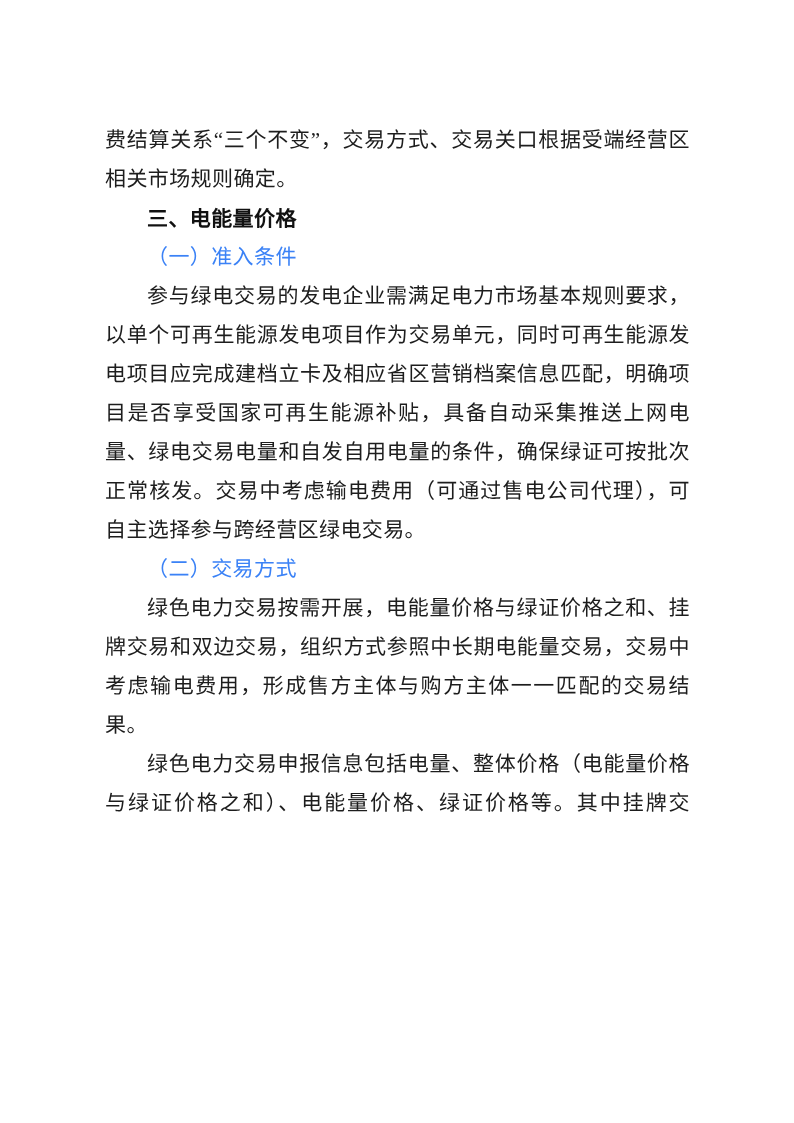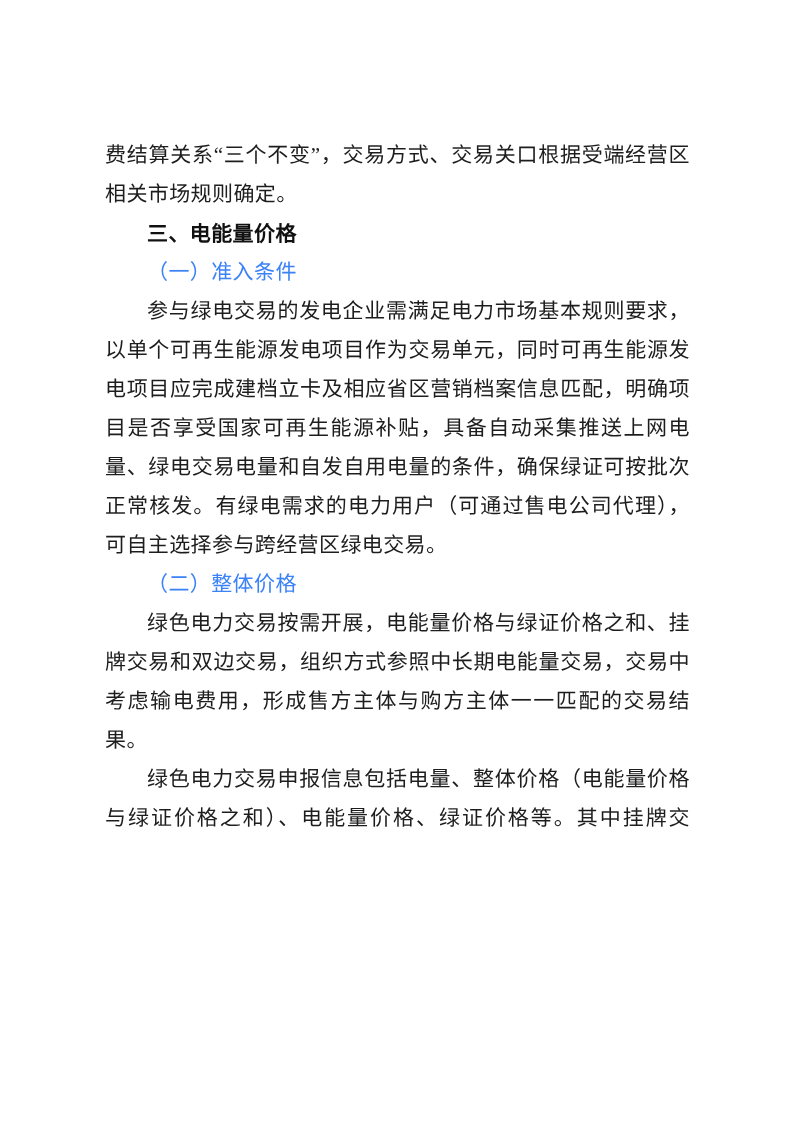--- a/index.html
+++ b/index.html
@@ -6,21 +6,21 @@
     margin: 0;
     padding: 0;
     background: #ffffff;
   }
   .page {
     position: relative;
     width: 794px;
     height: 824px;
     background: #ffffff;
     overflow: hidden;
-    margin: 15px auto;
+    margin: 0 auto;
   }
   .content {
     position: absolute;
     left: 105px;
     top: 121px;
     width: 585px;
   }
   .para {
     margin: 0;
     font-family: "Liberation Serif", "DejaVu Serif", serif;
@@ -44,18 +44,18 @@
   }
 </style>
 </head>
 <body>
 
 <div class="page">
   <div class="content">
     <p class="para">费结算关系“三个不变”，交易方式、交易关口根据受端经营区相关市场规则确定。</p>
     <p class="para indent heading">三、电能量价格</p>
     <p class="para indent subheading">（一）准入条件</p>
-    <p class="para indent">参与绿电交易的发电企业需满足电力市场基本规则要求，以单个可再生能源发电项目作为交易单元，同时可再生能源发电项目应完成建档立卡及相应省区营销档案信息匹配，明确项目是否享受国家可再生能源补贴，具备自动采集推送上网电量、绿电交易电量和自发自用电量的条件，确保绿证可按批次正常核发。有绿电需求的电力用户（可通过售电公司代理），可自主选择参与跨经营区绿电交易。</p>
-    <p class="para indent subheading">（二）整体价格</p>
+    <p class="para indent">参与绿电交易的发电企业需满足电力市场基本规则要求，以单个可再生能源发电项目作为交易单元，同时可再生能源发电项目应完成建档立卡及相应省区营销档案信息匹配，明确项目是否享受国家可再生能源补贴，具备自动采集推送上网电量、绿电交易电量和自发自用电量的条件，确保绿证可按批次正常核发。交易中考虑输电费用（可通过售电公司代理），可自主选择参与跨经营区绿电交易。</p>
+    <p class="para indent subheading">（二）交易方式</p>
     <p class="para indent">绿色电力交易按需开展，电能量价格与绿证价格之和、挂牌交易和双边交易，组织方式参照中长期电能量交易，交易中考虑输电费用，形成售方主体与购方主体一一匹配的交易结果。</p>
     <p class="para indent">绿色电力交易申报信息包括电量、整体价格（电能量价格与绿证价格之和）、电能量价格、绿证价格等。其中挂牌交易、双边交易中绿证价格由主体自行申报，同时可再生能源发电项目应完成建档立卡及相应省区营销档案信息匹配；集中竞价交易中，北交、广交按各自交易规则计算交易组织前北交、广交绿证单独交易量价，绿证价格取以上两个价格的加权均价，绿证价格取值提前在交易公告中公布。</p>
   </div>
 </div>
 
 </body></html>

